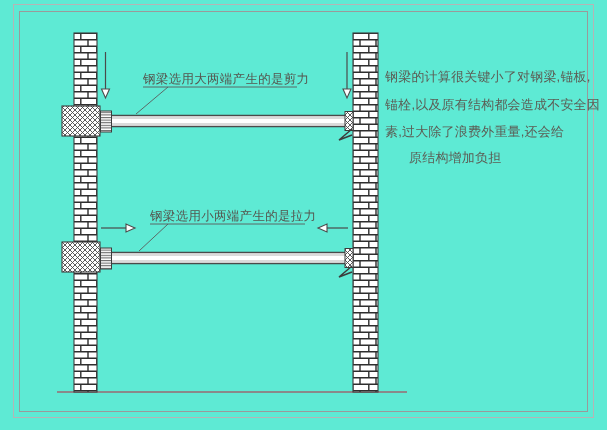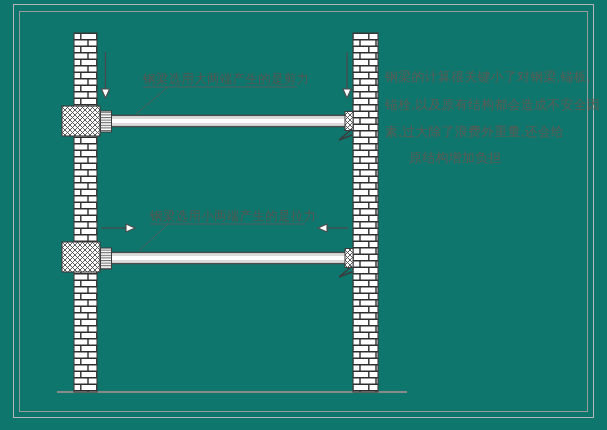--- a/index.html
+++ b/index.html
@@ -1,19 +1,19 @@
 <!DOCTYPE html>
 <html><head>
 <meta charset="utf-8">
 <style>
   html,body{margin:0;padding:0;background:#fff;}
   .stage{
     position:relative;
     width:607px;height:430px;
-    background:#0f766e;
+    background:#5eead4;
     font-family:"Liberation Sans","DejaVu Sans",sans-serif;
     overflow:hidden;
   }
   svg{display:block;}
   .frame-outer{fill:none;stroke:#b5b5b5;stroke-width:1;}
   .frame-inner{fill:none;stroke:#9a9a9a;stroke-width:1;}
   .wall{fill:url(#brickPat);stroke:#3c3c3c;stroke-width:1.1;}
   .anchor{fill:url(#xhatchPat);stroke:#3c3c3c;stroke-width:1.1;}
   .endplate-h{fill:url(#hhatchPat);stroke:#3c3c3c;stroke-width:1;}
   .endplate-x{fill:url(#xhatchPat);stroke:#3c3c3c;stroke-width:1;}

